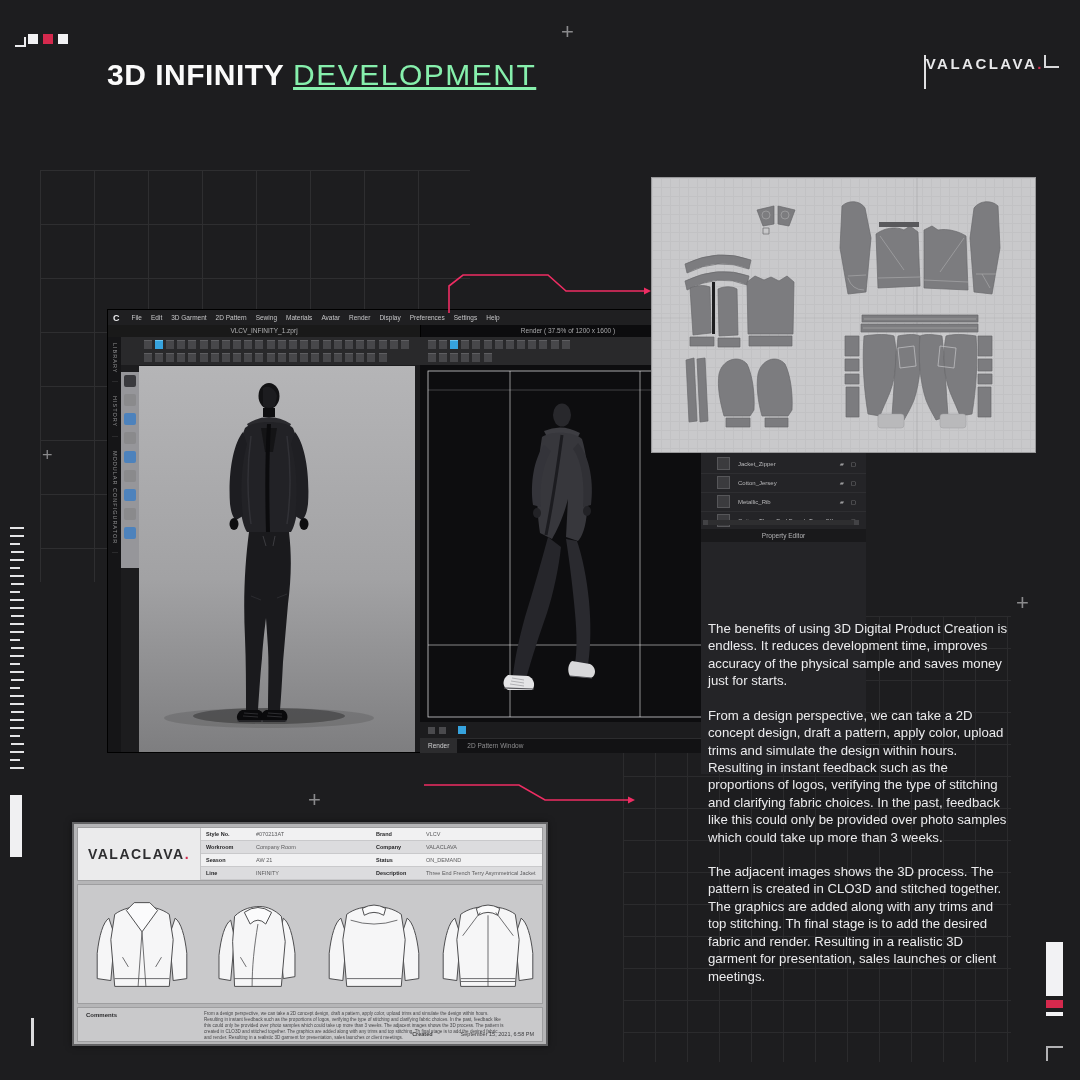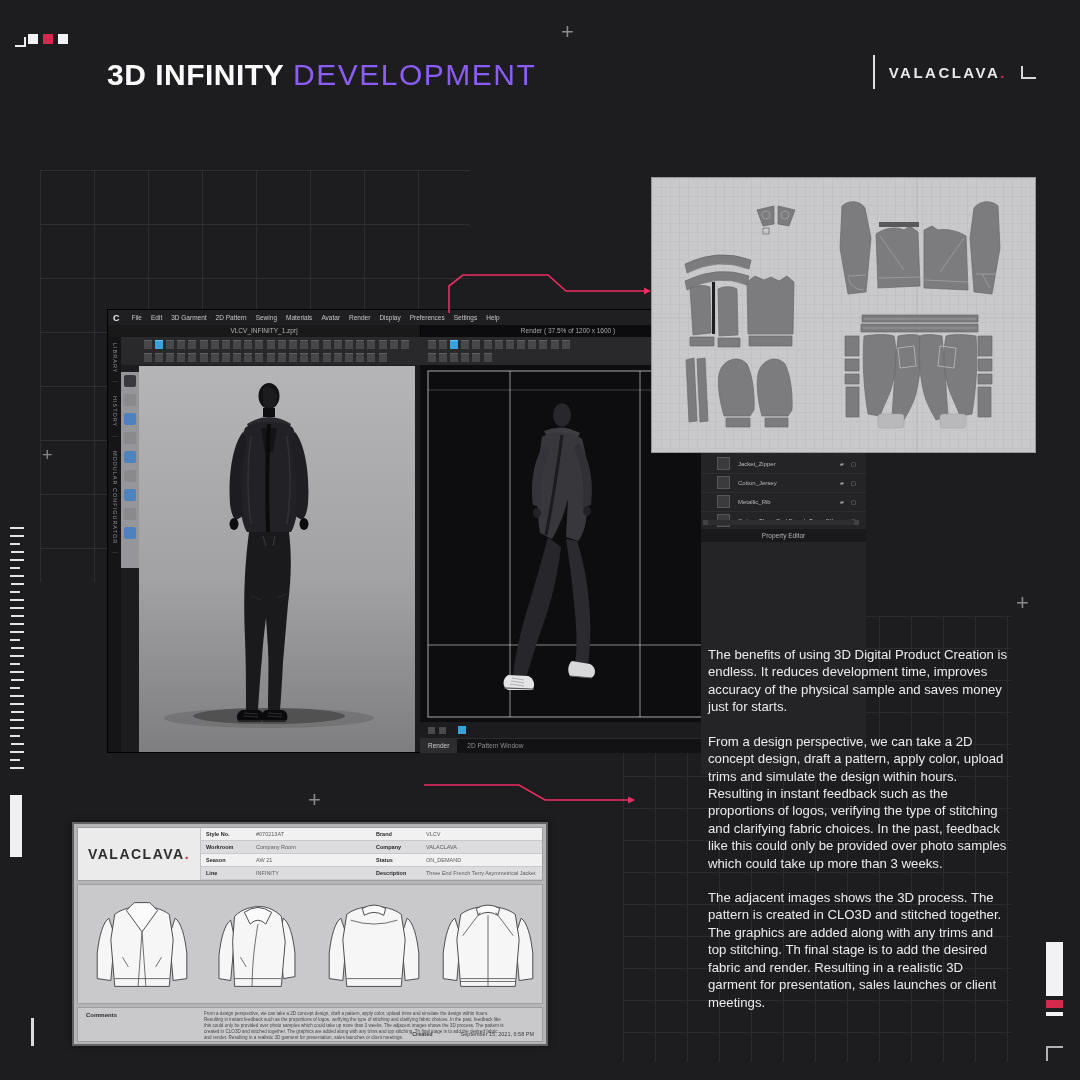--- a/index.html
+++ b/index.html
@@ -26,22 +26,22 @@
   .wbar-left{left:10px;top:795px;width:12px;height:62px;background:#f0f0f2;}
   .tick-bl{left:31px;top:1018px;width:3px;height:28px;background:#dcdcde;}
   .wbar-br{left:1046px;top:942px;width:17px;height:54px;background:#f2f2f4;}
   .rbar-br{left:1046px;top:1000px;width:17px;height:8px;background:#d5294d;}
   .wthin-br{left:1046px;top:1012px;width:17px;height:4px;background:#f2f2f4;}
   .corner-br{left:1046px;top:1046px;width:15px;height:13px;border-top:2px solid #b2b2b4;border-left:2px solid #b2b2b4;}
 
   
   .title{left:107px;top:58px;font-size:30px;letter-spacing:.5px;white-space:nowrap;}
   .title .b{font-weight:bold;color:#fafafa;}
-  .title .l{font-weight:400;color:#8b5cf6;letter-spacing:1.5px;}
-  .logo-group{right:44px;top:55px;display:flex;align-items:center;gap:14px;}
+  .title .l{font-weight:400;color:#86efac;letter-spacing:1.5px;text-decoration:underline;}
+  .logo-group{right:21px;top:55px;display:flex;}
   .logo-bar{width:2px;height:34px;background:#e0e0e2;}
   .logo-text{font-size:15px;font-weight:bold;letter-spacing:2.5px;color:#e8e8ea;}
   .logo-dot{color:#d5294d;}
 
   
   .clo{left:108px;top:310px;width:607px;height:442px;background:#1c1c1e;box-shadow:0 0 0 1px #000;font-size:6.5px;}
   .menubar{left:0;top:0;width:607px;height:15px;background:#1f1f21;display:flex;align-items:center;gap:9px;padding-left:5px;box-sizing:border-box;}
   .menubar .applogo{font-weight:bold;font-size:9px;color:#ececee;margin-right:3px;}
   .menubar span{color:#c6c6c8;white-space:nowrap;}
   .tabbar{left:0;top:15px;width:607px;height:12px;background:#0e0e10;display:flex;}
@@ -78,21 +78,21 @@
   .lrow .thumb{width:11px;height:11px;background:#3b3b3e;border:1px solid #565659;margin-left:16px;}
   .lrow .lbl{margin-left:8px;color:#b8b8ba;white-space:nowrap;overflow:hidden;max-width:95px;}
   .lrow .ic{position:absolute;color:#9a9a9c;font-size:5.5px;}
   .lscroll{position:absolute;left:2px;top:68px;width:156px;height:5px;background:#2e2e30;}
   .lscroll:before,.lscroll:after{content:"";position:absolute;top:0;width:5px;height:5px;background:#424245;}
   .lscroll:after{right:0;}
   .propbar{position:absolute;left:0;top:77px;width:165px;height:13px;background:#19191b;color:#b4b4b6;
     text-align:center;line-height:13px;font-size:6.5px;}
 
   
-  .copy{left:708px;top:646px;width:302px;font-size:13.2px;line-height:1.32;color:#ebebed;}
+  .copy{left:708px;top:620px;width:302px;font-size:13.2px;line-height:1.32;color:#ebebed;}
   .copy p{margin:0 0 17px 0;}
 
   
   .techpack{left:72px;top:822px;width:476px;height:224px;background:#b5b5b7;border:2px solid #626264;box-sizing:border-box;box-shadow:0 0 6px rgba(0,0,0,.5);}
   .tp-header{position:absolute;left:3px;top:3px;width:466px;height:54px;background:#ebebec;display:flex;border:1px solid #9e9ea0;box-sizing:border-box;}
   .tp-logo{width:122px;display:flex;align-items:center;justify-content:center;font-size:14px;font-weight:bold;letter-spacing:1.5px;color:#2e2e30;border-right:1px solid #c4c4c6;}
   .tp-table{flex:1;display:flex;flex-direction:column;}
   .tp-row{flex:1;display:flex;align-items:center;border-bottom:1px solid #c9c9cb;font-size:5.5px;}
   .tp-row:nth-child(even){background:#dcdcde;}
   .tp-row:nth-child(odd){background:#f1f1f2;}

